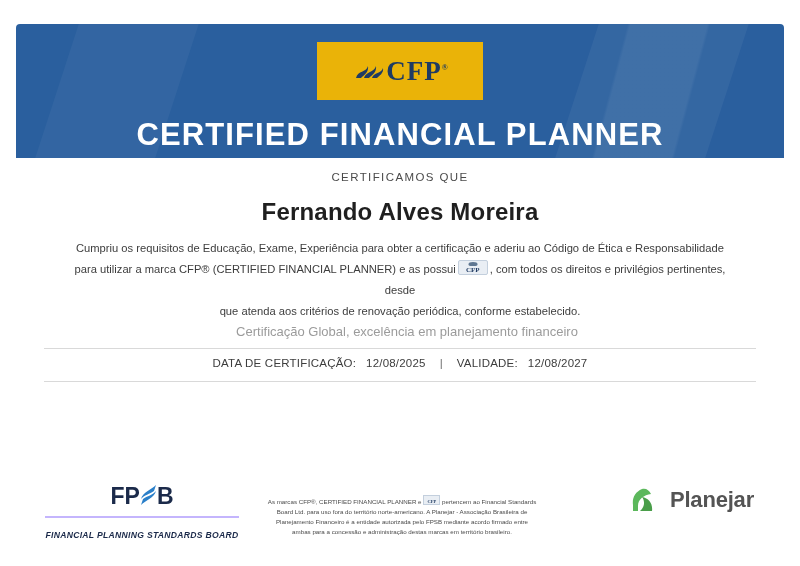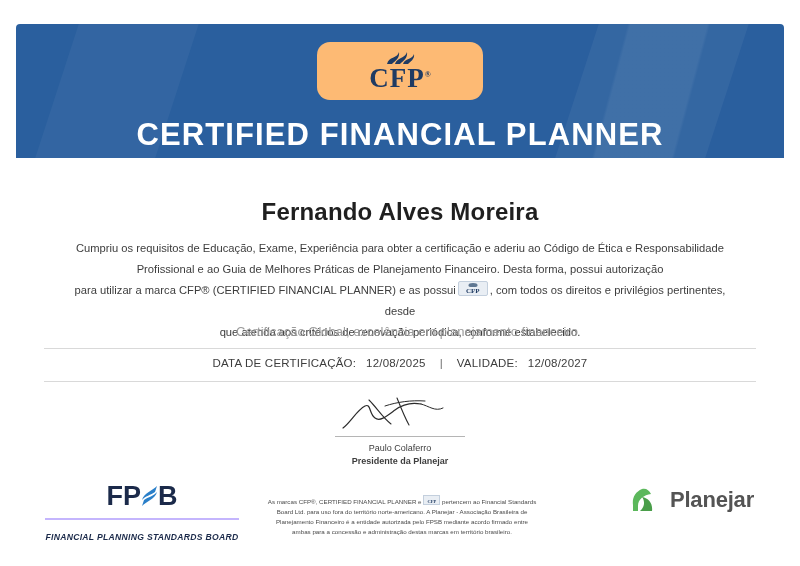--- a/index.html
+++ b/index.html
@@ -61,24 +61,24 @@
   }
 
   
   .cfp-badge {
     position: absolute;
     left: 50%;
     transform: translateX(-50%);
     top: 18px;
     width: 166px;
     height: 58px;
-    background: #fdba74;
-    border-radius: 13px;
+    background: #eab308;
+    border-radius: 0;
     display: flex;
-    flex-direction: column;
+    flex-direction: row;
     align-items: center;
     justify-content: center;
   }
   .cfp-badge .flame {
     width: 34px;
     height: 16px;
     margin-bottom: -1px;
   }
   .cfp-badge .cfp-text {
     font-family: "Liberation Serif", serif;
@@ -242,21 +242,21 @@
   .fpsb {
     position: absolute;
     left: 44px;
     top: 483px;
     width: 196px;
     text-align: center;
   }
   .fpsb-mark {
     font-family: "Liberation Sans", sans-serif;
     font-weight: bold;
-    font-size: 27px;
+    font-size: 23px;
     color: #1b2a4a;
     letter-spacing: 0px;
     line-height: 1;
     position: relative;
     display: inline-block;
   }
   .fpsb-mark .swoosh {
     display: inline-block;
     width: 17px;
     height: 24px;
@@ -343,52 +343,40 @@
         <path d="M20 14 C22 8, 29 10, 31 4 C32 9, 27 12, 25 14 Z" fill="#1f3b63"></path>
       </svg>
       <div class="cfp-text">
         <span>CFP</span><span class="cfp-reg">®</span>
       </div>
     </div>
 
     <div class="banner-title">CERTIFIED FINANCIAL PLANNER</div>
   </div>
 
+  <div class="certificamos">CERTIFICAMOS QUE</div>
 
   <div class="recipient">Fernando Alves Moreira</div>
 
   <div class="body-text">
     <div>Cumpriu os requisitos de Educação, Exame, Experiência para obter a certificação e aderiu ao Código de Ética e Responsabilidade</div>
-    <div>Profissional e ao Guia de Melhores Práticas de Planejamento Financeiro. Desta forma, possui autorização</div>
     <div>
       <span>para utilizar a marca CFP® (CERTIFIED FINANCIAL PLANNER) e as possui</span><span class="inline-cfp"><i></i><span>CFP</span></span><span>, com todos os direitos e privilégios pertinentes, desde</span>
     </div>
     <div>que atenda aos critérios de renovação periódica, conforme estabelecido.</div>
   </div>
 
   <div class="tagline">Certificação Global, excelência em planejamento financeiro</div>
 
   <div class="rule rule-top"></div>
   <div class="dates">
     <span class="label">DATA DE CERTIFICAÇÃO:</span><span class="val">12/08/2025</span><span class="sep">|</span><span class="label">VALIDADE:</span><span class="val">12/08/2027</span>
   </div>
   <div class="rule rule-bottom"></div>
 
-  <div class="signature-wrap">
-    <svg class="sig-svg" width="150" height="42" viewBox="0 0 150 42">
-      <path d="M18 36 C26 30, 32 18, 40 14 C46 11, 44 22, 50 26 C55 30, 62 24, 70 18 C78 12, 86 10, 96 12" fill="none" stroke="#2b2b2b" stroke-width="1.2" stroke-linecap="round"></path>
-      <path d="M44 8 C52 16, 58 26, 66 32" fill="none" stroke="#2b2b2b" stroke-width="1.1" stroke-linecap="round"></path>
-      <path d="M72 6 C76 16, 80 26, 84 33" fill="none" stroke="#2b2b2b" stroke-width="1.1" stroke-linecap="round"></path>
-      <path d="M60 14 C72 10, 86 8, 100 9" fill="none" stroke="#2b2b2b" stroke-width="1" stroke-linecap="round"></path>
-      <path d="M96 12 C104 14, 110 20, 118 16" fill="none" stroke="#2b2b2b" stroke-width="1" stroke-linecap="round"></path>
-    </svg>
-    <div class="sig-line"></div>
-    <div class="sig-name">Paulo Colaferro</div>
-    <div class="sig-role">Presidente da Planejar</div>
-  </div>
 
   <div class="fpsb">
     <div class="fpsb-mark">
       <span>FP</span><span class="swoosh"><svg width="17" height="24" viewBox="0 0 17 24">
             <path d="M1 22 C6 17, 14 15, 16 8 C13 12, 7 13, 3 16 Z" fill="#2a7fc9"></path>
             <path d="M16 2 C11 7, 3 9, 1 16 C4 12, 10 11, 14 8 Z" fill="#2a7fc9"></path>
           </svg></span><span>B</span>
     </div>
     <div class="fpsb-sub">FINANCIAL PLANNING STANDARDS BOARD</div>
   </div>

